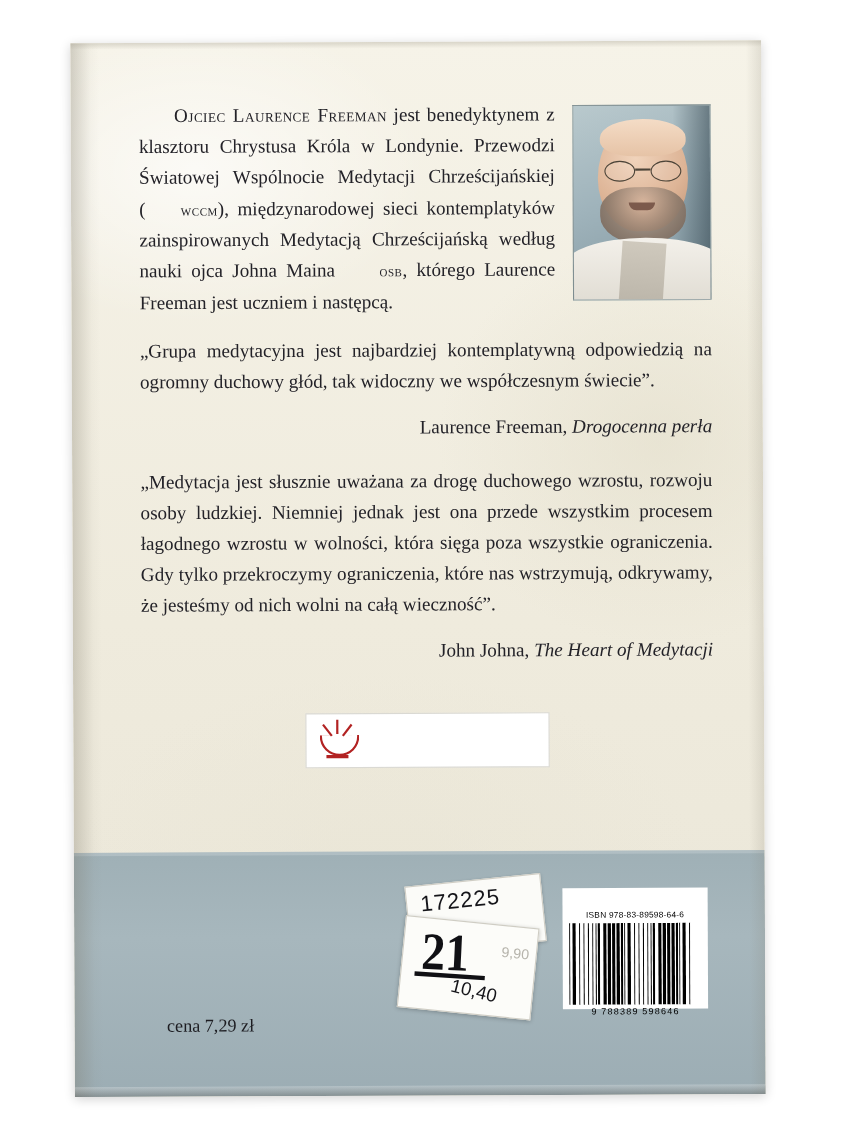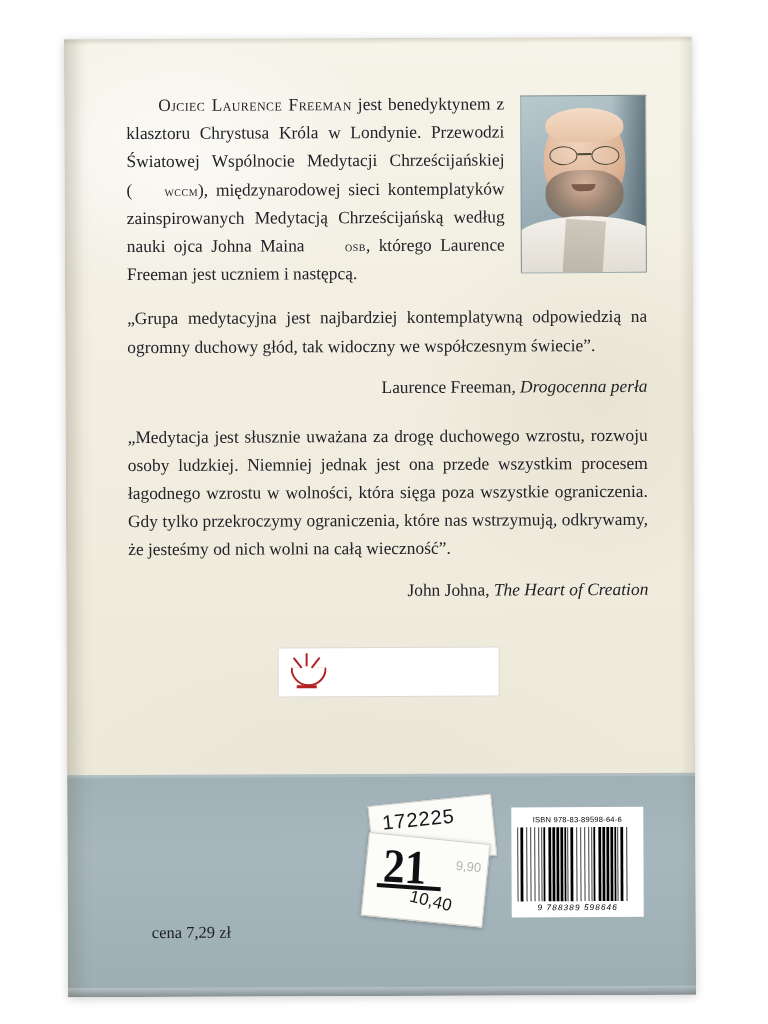--- a/index.html
+++ b/index.html
@@ -294,21 +294,21 @@
 
   
   #barcode {
     position: absolute;
     right: 52px;
     top: 34px;
     width: 132px;
     height: 110px;
     background: #ffffff;
     z-index: 5;
-    padding: 8px 6px 2px 6px;
+    padding: 20px 6px 2px 6px;
     box-sizing: border-box;
   }
   #barcode .isbn {
     font-family: "Liberation Sans", sans-serif;
     font-size: 7.6px;
     letter-spacing: 0.2px;
     color: #000;
     text-align: center;
     margin-bottom: 3px;
   }
@@ -323,21 +323,20 @@
     background: #000;
     height: 100%;
   }
   #barcode .digits {
     font-family: "Liberation Sans", sans-serif;
     font-size: 8.2px;
     letter-spacing: 1.1px;
     text-align: center;
     color: #000;
     margin-top: 2px;
-    font-style: italic;
   }
 
   
   #sticker-a {
     position: absolute;
     left: 303px;
     top: 762px;
     width: 122px;
     height: 60px;
     background: #fbfbf8;
@@ -442,21 +441,21 @@
       </div>
 
       <p class="para first"><span class="smallcaps">Ojciec Laurence Freeman</span><span> jest benedyktynem z klasztoru Chrystusa Króla w Londynie. Przewodzi Światowej Wspólnocie Medytacji Chrześcijańskiej (</span><span class="sc-lower smallcaps">wccm</span><span>), międzynarodowej sieci kontemplatyków zainspirowanych Medytacją Chrześcijańską według nauki ojca Johna Maina </span><span class="sc-lower smallcaps">osb</span><span>, którego Laurence Freeman jest uczniem i następcą.</span></p>
 
       <div style="clear: both; height: 16px;"></div>
 
       <p class="para">„Grupa medytacyjna jest najbardziej kontemplatywną odpowiedzią na ogromny duchowy głód, tak widoczny we współczesnym świecie”.</p>
       <div class="attrib"><span>Laurence Freeman, </span><span class="it">Drogocenna perła</span></div>
 
       <p class="para block-quote">„Medytacja jest słusznie uważana za drogę duchowego wzrostu, rozwoju osoby ludzkiej. Niemniej jednak jest ona przede wszystkim procesem łagodnego wzrostu w wolności, która sięga poza wszystkie ograniczenia. Gdy tylko przekroczymy ograniczenia, które nas wstrzymują, odkrywamy, że jesteśmy od nich wolni na całą wieczność”.</p>
-      <div class="attrib"><span>John Johna, </span><span class="it">The Heart of Creation</span></div>
+      <div class="attrib"><span>John Johna, </span><span class="it">The Heart of Medytacji</span></div>
 
       <div id="logo-wrap">
         <div id="wccm-logo">
           <div class="mark">
             <div class="ray a"></div>
             <div class="ray"></div>
             <div class="ray b"></div>
             <div class="bowl"></div>
             <div class="base"></div>
           </div>

